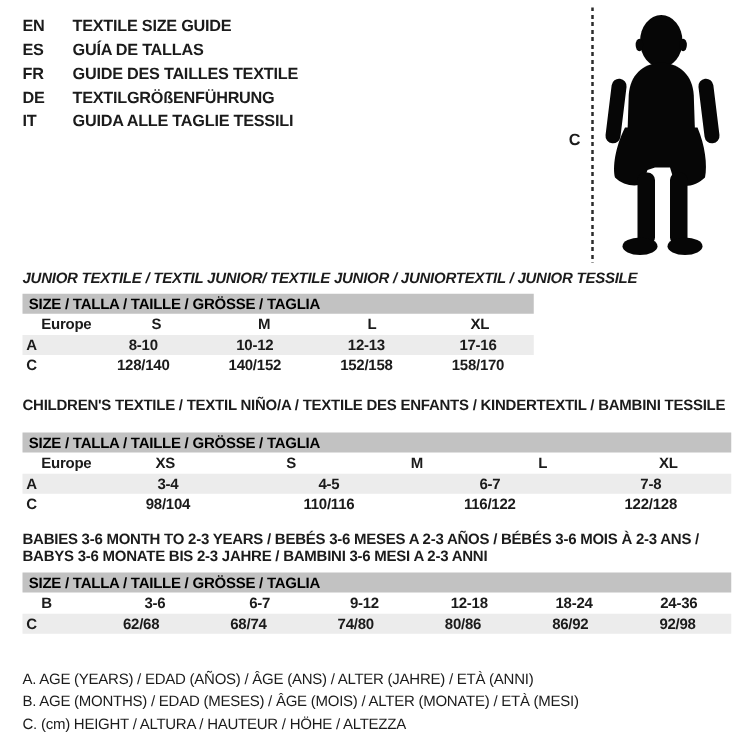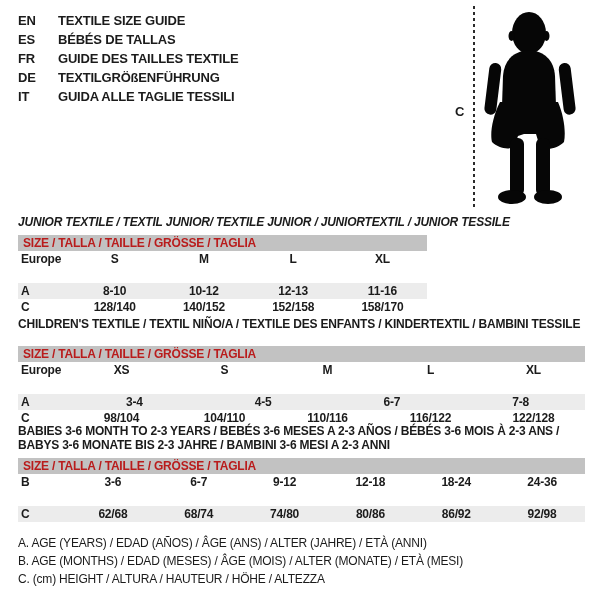--- a/index.html
+++ b/index.html
@@ -25,42 +25,42 @@
 
   
   .section{left:18px;position:absolute;}
   .tbl-title{font-size:12px;font-weight:700;line-height:14px;letter-spacing:-0.2px;white-space:nowrap;}
   .mb13{margin-bottom:6px;font-style:italic;}
   .mb15{margin-bottom:15px;}
   .mb10{margin-bottom:6px;}
   .tbl{font-size:12px;font-weight:700;letter-spacing:-0.2px;}
   .t-small{width:409px;}
   .t-wide{width:567px;}
-  .bar{background:#c2c2c2;color:#b91c1c;height:16px;line-height:16px;padding-left:5px;box-sizing:border-box;white-space:nowrap;}
+  .bar{background:#c2c2c2;color:#000000;height:16px;line-height:16px;padding-left:5px;box-sizing:border-box;white-space:nowrap;}
   .row{display:flex;height:16px;line-height:16px;}
-  .row.head{height:32px;line-height:17px;}
+  .row.head{height:17px;line-height:17px;margin-left:12px;}
   .row.shaded{background:#ececec;}
   .c0{width:52px;padding-left:3px;box-sizing:border-box;}
   .cell{flex:1;text-align:center;}
 
   
   #footnotes{left:18px;top:534px;}
   .fn{font-size:12px;font-weight:400;line-height:18px;letter-spacing:-0.2px;white-space:nowrap;}
 </style>
 </head>
 <body>
 
 <div class="abs" id="lang-block">
   <div class="lang-row">
     <span class="lang-code">EN</span>
     <span class="lang-title">TEXTILE SIZE GUIDE</span>
   </div>
   <div class="lang-row">
     <span class="lang-code">ES</span>
-    <span class="lang-title">BÉBÉS DE TALLAS</span>
+    <span class="lang-title">GUÍA DE TALLAS</span>
   </div>
   <div class="lang-row">
     <span class="lang-code">FR</span>
     <span class="lang-title">GUIDE DES TAILLES TEXTILE</span>
   </div>
   <div class="lang-row">
     <span class="lang-code">DE</span>
     <span class="lang-title">TEXTILGRÖßENFÜHRUNG</span>
   </div>
   <div class="lang-row">
@@ -96,21 +96,21 @@
       <span class="cell">S</span>
       <span class="cell">M</span>
       <span class="cell">L</span>
       <span class="cell">XL</span>
     </div>
     <div class="row shaded">
       <span class="c0">A</span>
       <span class="cell">8-10</span>
       <span class="cell">10-12</span>
       <span class="cell">12-13</span>
-      <span class="cell">11-16</span>
+      <span class="cell">17-16</span>
     </div>
     <div class="row">
       <span class="c0">C</span>
       <span class="cell">128/140</span>
       <span class="cell">140/152</span>
       <span class="cell">152/158</span>
       <span class="cell">158/170</span>
     </div>
   </div>
 </div>
@@ -130,21 +130,20 @@
     <div class="row shaded">
       <span class="c0">A</span>
       <span class="cell">3-4</span>
       <span class="cell">4-5</span>
       <span class="cell">6-7</span>
       <span class="cell">7-8</span>
     </div>
     <div class="row">
       <span class="c0">C</span>
       <span class="cell">98/104</span>
-      <span class="cell">104/110</span>
       <span class="cell">110/116</span>
       <span class="cell">116/122</span>
       <span class="cell">122/128</span>
     </div>
   </div>
 </div>
 
 <div class="section" style="top:424px">
   <div class="mb10">
     <div class="tbl-title">BABIES 3-6 MONTH TO 2-3 YEARS / BEBÉS 3-6 MESES A 2-3 AÑOS / BÉBÉS 3-6 MOIS À 2-3 ANS /</div>

